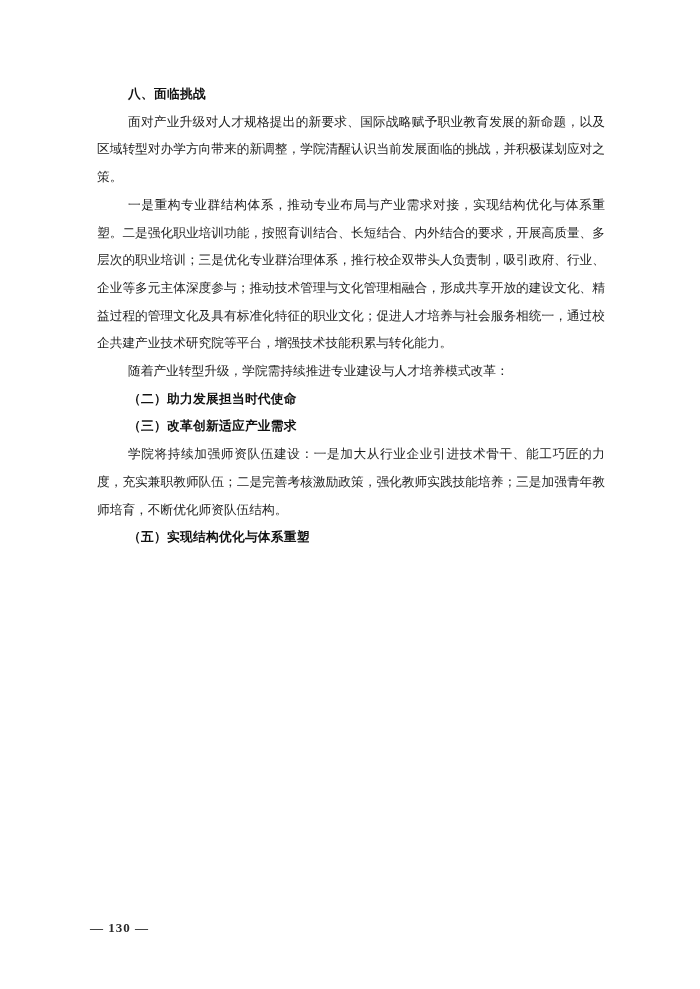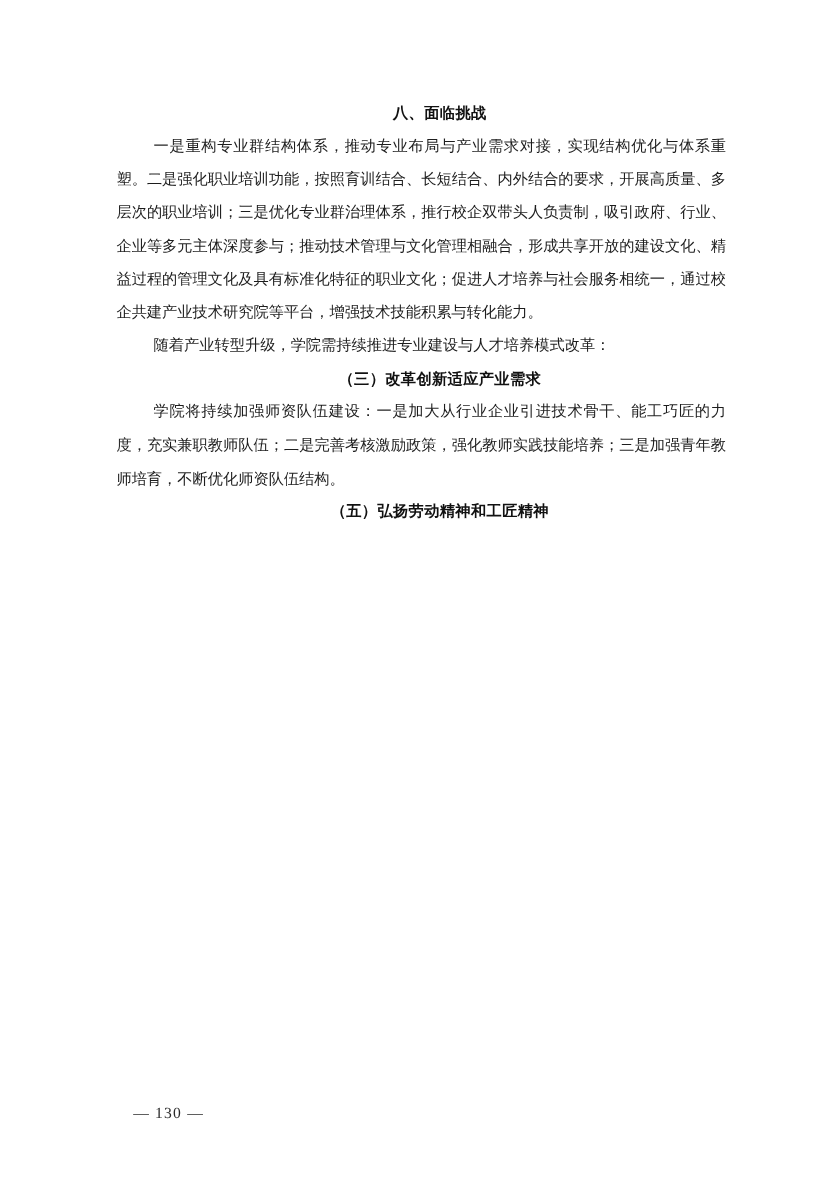--- a/index.html
+++ b/index.html
@@ -18,55 +18,57 @@
     top: 81px;
     width: 508px;
   }
   .doc p, .doc h2, .doc h3 {
     margin: 0;
     padding: 0;
     font-size: 12.7px;
     line-height: 27.7px;
     text-indent: 31px;
     font-weight: normal;
-    text-align: center;
   }
   .doc p {
     text-align: justify;
     text-justify: inter-character;
   }
   .hd {
     font-family: "Liberation Sans", "DejaVu Sans", sans-serif;
     font-weight: bold !important;
     color: #111111;
     text-align: left;
     letter-spacing: 0.3px;
   }
   .pageno {
     position: absolute;
-    left: 111px;
+    left: 90px;
     top: 914px;
     font-size: 13px;
     line-height: 27.7px;
     letter-spacing: 1px;
     color: #2a2a2a;
     font-family: "Liberation Serif", "DejaVu Serif", serif;
+    font-weight: bold;
   }
 </style>
 </head>
 <body>
 
 <div class="doc">
   <h2 class="hd">八、面临挑战</h2>
 
+  <p>面对产业升级对人才规格提出的新要求、国际战略赋予职业教育发展的新命题，以及区域转型对办学方向带来的新调整，学院清醒认识当前发展面临的挑战，并积极谋划应对之策。</p>
 
   <p>一是重构专业群结构体系，推动专业布局与产业需求对接，实现结构优化与体系重塑。二是强化职业培训功能，按照育训结合、长短结合、内外结合的要求，开展高质量、多层次的职业培训；三是优化专业群治理体系，推行校企双带头人负责制，吸引政府、行业、企业等多元主体深度参与；推动技术管理与文化管理相融合，形成共享开放的建设文化、精益过程的管理文化及具有标准化特征的职业文化；促进人才培养与社会服务相统一，通过校企共建产业技术研究院等平台，增强技术技能积累与转化能力。</p>
   <p>随着产业转型升级，学院需持续推进专业建设与人才培养模式改革：</p>
 
+  <h3 class="hd">（二）助力发展担当时代使命</h3>
 
   <h3 class="hd">（三）改革创新适应产业需求</h3>
 
   <p>学院将持续加强师资队伍建设：一是加大从行业企业引进技术骨干、能工巧匠的力度，充实兼职教师队伍；二是完善考核激励政策，强化教师实践技能培养；三是加强青年教师培育，不断优化师资队伍结构。</p>
 
-  <h3 class="hd">（五）弘扬劳动精神和工匠精神</h3>
+  <h3 class="hd">（五）实现结构优化与体系重塑</h3>
 </div>
 
 <div class="pageno">— 130 —</div>
 
 </body></html>

